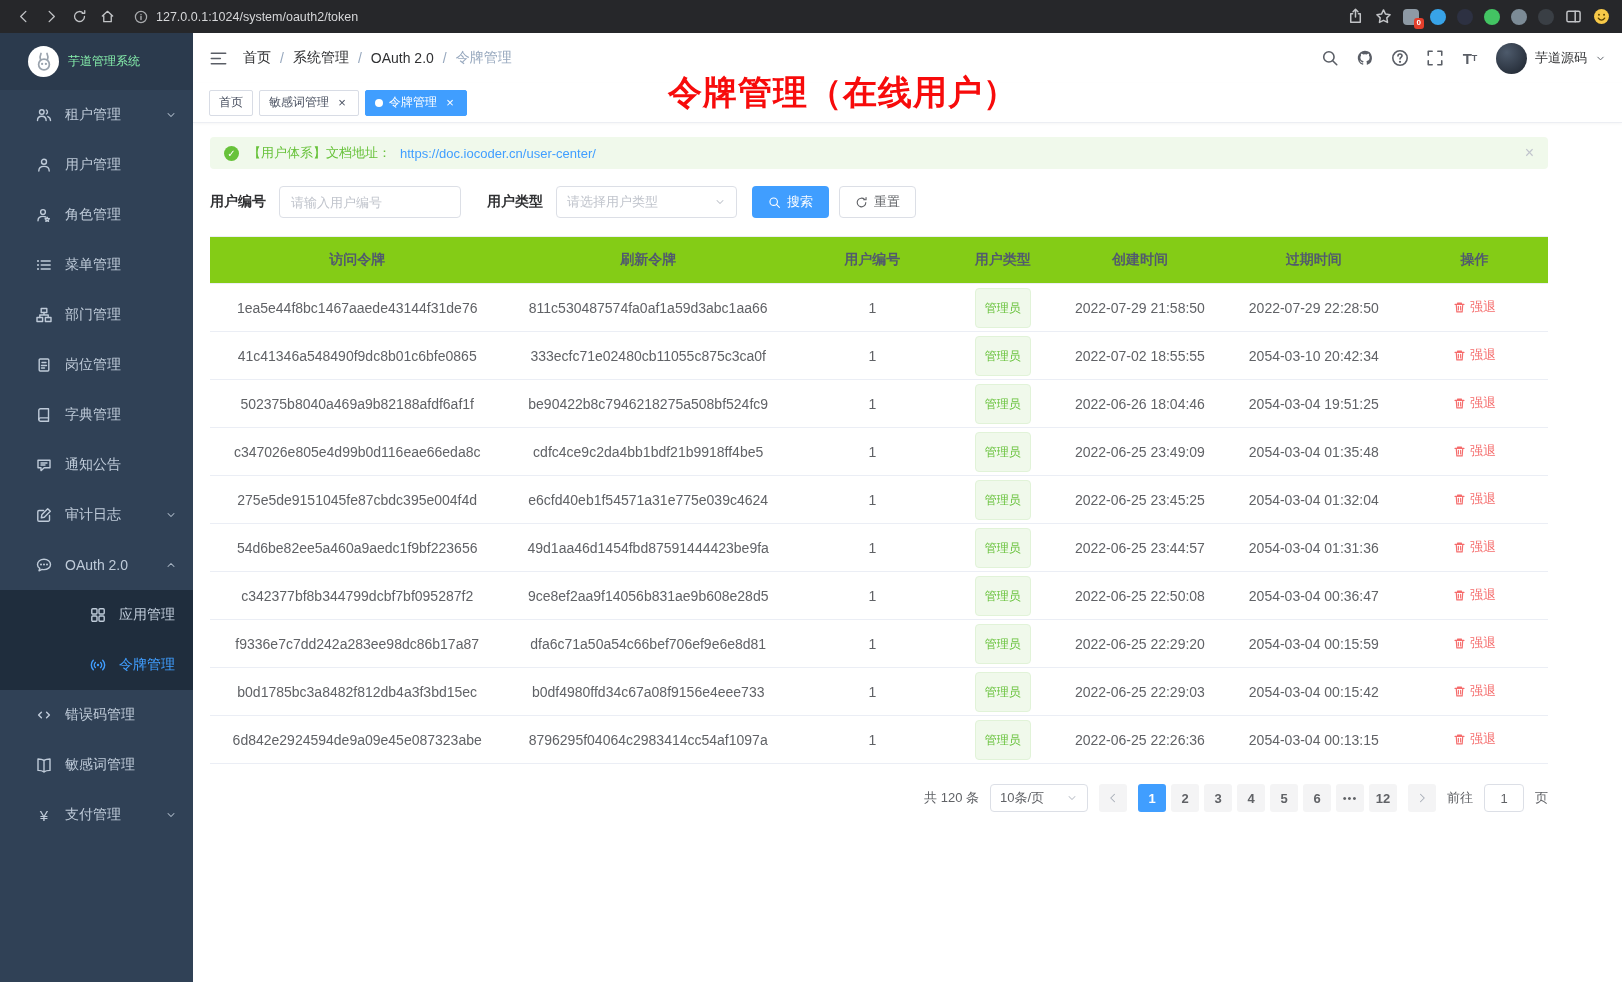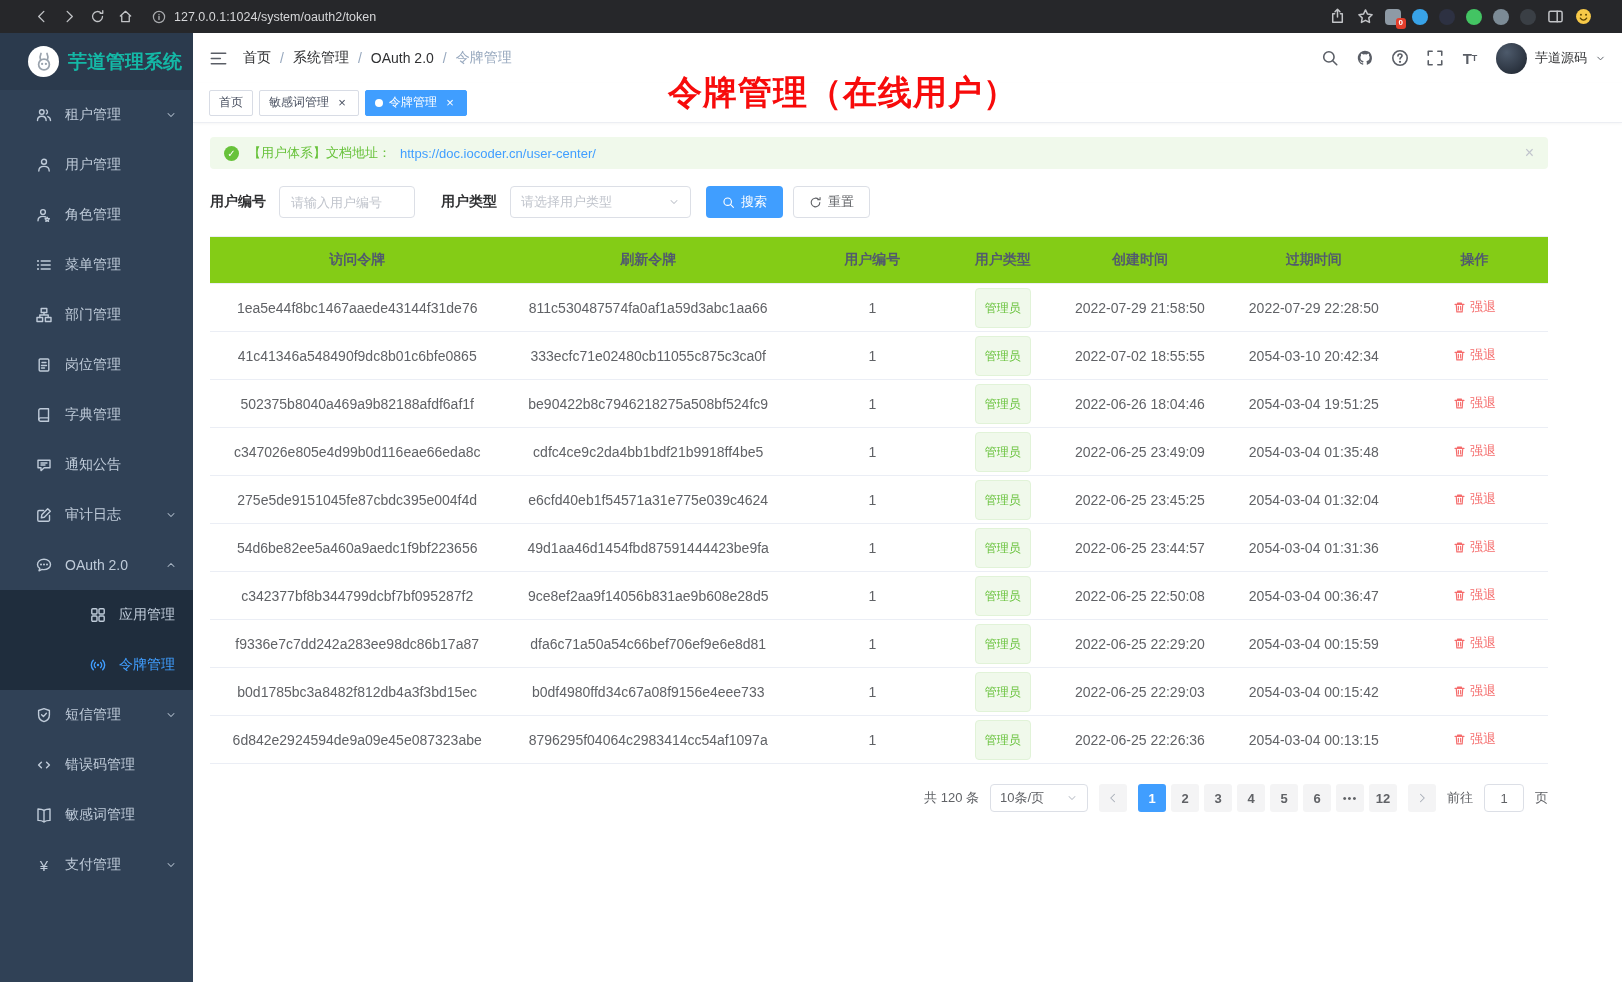--- a/index.html
+++ b/index.html
@@ -8,21 +8,21 @@
     --danger:#f56c6c;
     --annotation:#f70b0b;
   }
   *{box-sizing:border-box;margin:0;padding:0}
   html,body{width:1622px;height:982px;overflow:hidden;
     font-family:"Liberation Sans","DejaVu Sans",sans-serif;background:#fff}
   .screen{width:1622px;height:982px;display:flex;flex-direction:column;position:relative}
 
   
   .browser-bar{height:33px;flex:0 0 33px;background:#26272a;display:flex;align-items:center;
-    padding:0 28px;gap:2px;color:#c7c9cc}
+    padding:0 10px;gap:2px;color:#c7c9cc}
   .b-icon{width:26px;height:24px;display:flex;align-items:center;justify-content:center;
     color:#c2c4c7;border-radius:6px;cursor:pointer}
   .b-icon svg{width:15px;height:15px}
   .url-box{display:flex;align-items:center;gap:8px;margin-left:12px;flex:1;min-width:0;cursor:text}
   .info-ico{width:14px;height:14px;display:flex;color:#a9abae}
   .url-text{color:#d6d7d9;font-size:12.5px;white-space:nowrap}
   .b-right{display:flex;align-items:center;gap:11px;margin-left:auto;padding-right:2px}
   .ext-dot{width:16px;height:16px;border-radius:50%;position:relative;cursor:pointer;flex:0 0 auto}
   .ext-square{border-radius:4px}
   .badge0{position:absolute;right:-5px;bottom:-4px;background:#e33e2b;color:#fff;font-size:8px;
@@ -30,21 +30,21 @@
   .b-svg-ico{width:17px;height:17px;display:flex;color:#c2c4c7;cursor:pointer}
 
   
   .app{flex:1;display:flex;min-height:0}
   .sidebar{width:193px;flex:0 0 193px;background:#304156;display:flex;flex-direction:column;overflow:hidden}
   .logo-row{height:57px;flex:0 0 57px;display:flex;align-items:center;gap:9px;padding:0 26px 0 28px;
     background:#2b3a4d;cursor:pointer}
   .logo-avatar{width:31px;height:31px;border-radius:50%;background:#fff;display:flex;align-items:center;
     justify-content:center;color:#9aa3ad;flex:0 0 31px}
   .logo-avatar svg{width:20px;height:20px}
-  .logo-title{color:#14b8a6;font-size:19px;font-weight:700;white-space:nowrap}
+  .logo-title{color:#86efac;font-size:12px;font-weight:400;white-space:nowrap}
   .menu{flex:1;overflow:hidden}
   .menu-item{height:50px;display:flex;align-items:center;gap:13px;padding:0 16px 0 36px;
     color:#bfcbd9;font-size:14px;cursor:pointer;white-space:nowrap}
   .menu-item .mi-icon{width:16px;height:16px;display:flex;flex:0 0 16px}
   .menu-item .mi-chev{margin-left:auto;width:12px;height:12px;display:flex;opacity:.85}
   .menu-item.active{color:var(--accent)}
   .submenu{background:#1f2d3d}
   .submenu .menu-item{padding-left:90px}
   .glyph-ico{display:flex;align-items:center;justify-content:center;font-size:15px;line-height:1;
     width:100%;height:100%}
@@ -81,21 +81,21 @@
   .notice{height:32px;background:#f0f9eb;border-radius:4px;display:flex;align-items:center;
     padding:0 14px;gap:9px}
   .check-dot{width:15px;height:15px;border-radius:50%;background:var(--success);color:#fff;font-size:10px;
     display:flex;align-items:center;justify-content:center;flex:0 0 15px}
   .notice-text{color:var(--success);font-size:13px}
   .notice-link{color:var(--accent);font-size:13px;text-decoration:none;cursor:pointer}
   .notice-close{margin-left:auto;color:#c0c4cc;font-size:16px;cursor:pointer;line-height:1}
 
   .filter-bar{display:flex;align-items:center;margin-top:17px}
   .f-label{font-size:14px;font-weight:700;color:#303133;margin-right:13px}
-  .f-input{width:136px;height:32px;border:1px solid #dcdfe6;border-radius:4px;padding:0 11px;
+  .f-input{width:182px;height:32px;border:1px solid #dcdfe6;border-radius:4px;padding:0 11px;
     font-size:13px;color:#606266;font-family:inherit;outline:none}
   .f-input::placeholder{color:#c0c4cc}
   .f-group2{margin-left:26px;display:flex;align-items:center}
   .f-select{width:181px;height:32px;border:1px solid #dcdfe6;border-radius:4px;padding:0 10px;
     font-size:13px;color:#c0c4cc;display:flex;align-items:center;justify-content:space-between;
     background:#fff;cursor:pointer}
   .sel-caret{width:12px;height:12px;color:#c0c4cc;display:flex}
   .btn{height:32px;border-radius:4px;font-size:13px;display:inline-flex;align-items:center;gap:6px;
     padding:0 15px;cursor:pointer;border:1px solid transparent;font-family:Liberation Sans, sans-serif}
   .btn .bico{width:13px;height:13px;display:flex}
@@ -343,34 +343,20 @@
                   <path d="M8 8h.01" stroke-width="2.4"></path>
                   <path d="M5.4 10.6a3.7 3.7 0 0 1 0-5.2M10.6 5.4a3.7 3.7 0 0 1 0 5.2M3.3 12.7a6.6 6.6 0 0 1 0-9.4M12.7 3.3a6.6 6.6 0 0 1 0 9.4"></path>
                 </svg>
               </span>
               <span class="mi-label">令牌管理</span>
             </div>
           </div>
           <div class="menu-item">
             <span class="mi-icon">
               <svg viewBox="0 0 16 16" width="100%" height="100%" fill="none" stroke="currentColor" stroke-width="1.4" stroke-linecap="round" stroke-linejoin="round">
-                <path d="M8 1.6l5.4 1.9v4.4c0 3.4-2.2 5.7-5.4 6.7-3.2-1-5.4-3.3-5.4-6.7V3.5z"></path>
-                <path d="M5.6 7.8l1.8 1.8 3-3.3"></path>
-              </svg>
-            </span>
-            <span class="mi-label">短信管理</span>
-            <span class="mi-chev">
-              <svg viewBox="0 0 16 16" width="100%" height="100%" fill="none" stroke="currentColor" stroke-width="1.4" stroke-linecap="round" stroke-linejoin="round">
-                <path d="M4 6l4 4 4-4"></path>
-              </svg>
-            </span>
-          </div>
-          <div class="menu-item">
-            <span class="mi-icon">
-              <svg viewBox="0 0 16 16" width="100%" height="100%" fill="none" stroke="currentColor" stroke-width="1.4" stroke-linecap="round" stroke-linejoin="round">
                 <path d="M5.4 5.2L2.6 8l2.8 2.8M10.6 5.2L13.4 8l-2.8 2.8"></path>
               </svg>
             </span>
             <span class="mi-label">错误码管理</span>
           </div>
           <div class="menu-item">
             <span class="mi-icon">
               <svg viewBox="0 0 16 16" width="100%" height="100%" fill="none" stroke="currentColor" stroke-width="1.4" stroke-linecap="round" stroke-linejoin="round">
                 <path d="M8 3.4C6.6 2.5 4.6 2 2 2v11.4c2.6 0 4.6.5 6 1.4 1.4-.9 3.4-1.4 6-1.4V2c-2.6 0-4.6.5-6 1.4z"></path>
                 <path d="M8 3.4v11.4"></path>

